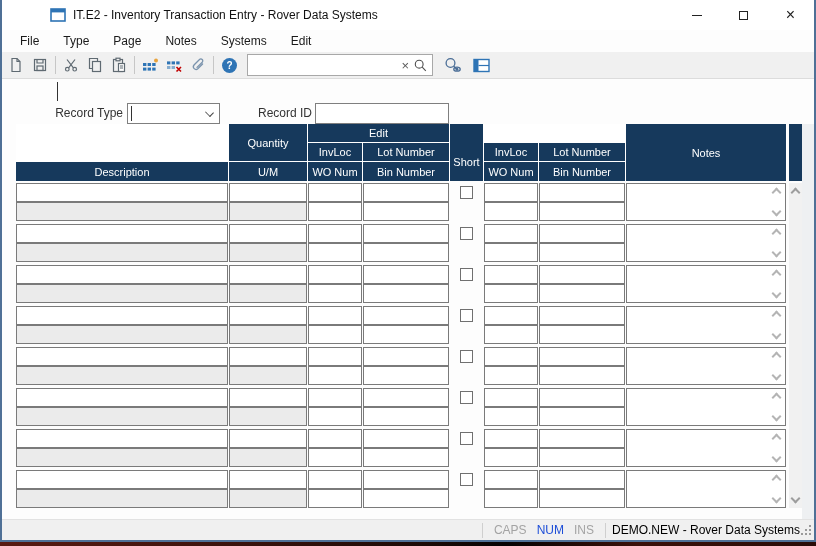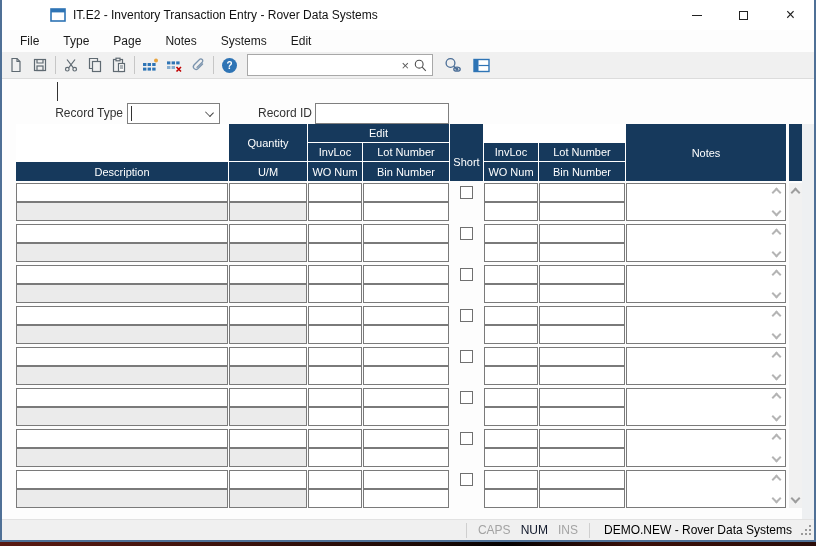--- a/index.html
+++ b/index.html
@@ -85,22 +85,22 @@
   .vscroll { position:absolute; left:773px; top:59px; width:13px; height:325px; background:#f1f1f1; }
   .vs-chev { position:absolute; left:3px; width:7px; height:7px; }
   .vs-chev.up { top:6px; border-left:2px solid #9d9d9d; border-top:2px solid #9d9d9d; transform:rotate(45deg); }
   .vs-chev.down { bottom:6px; border-right:2px solid #9d9d9d; border-bottom:2px solid #9d9d9d; transform:rotate(45deg); }
 
   
   .statusbar { position:absolute; left:0; right:0; bottom:0; height:21px; background:#f0f0f0;
     border-top:1px solid #e2e2e2; display:flex; align-items:center; justify-content:flex-end; font-size:12px; }
   .sb-sep { width:1px; height:15px; background:#cfcfcf; margin:0 6px; }
   .sb-dim { color:#a3a3a3; margin:0 5px; }
-  .sb-on  { color:#0f172a; margin:0 5px; }
-  .sb-session { color:#000; margin:0 8px; }
+  .sb-on  { color:#1d4ed8; margin:0 5px; }
+  .sb-session { color:#000; margin:0 0; }
   .grip { margin-right:2px; }
 
   .desktop-strip { position:absolute; left:0; right:0; bottom:0; height:4px;
     background:linear-gradient(90deg,#5a1a12 0%,#3a120c 30%,#1c0a06 52%,#050202 62%,#3c1009 78%,#2a0c08 100%); }
 </style>
 </head>
 <body>
 
 <div class="window">
 

